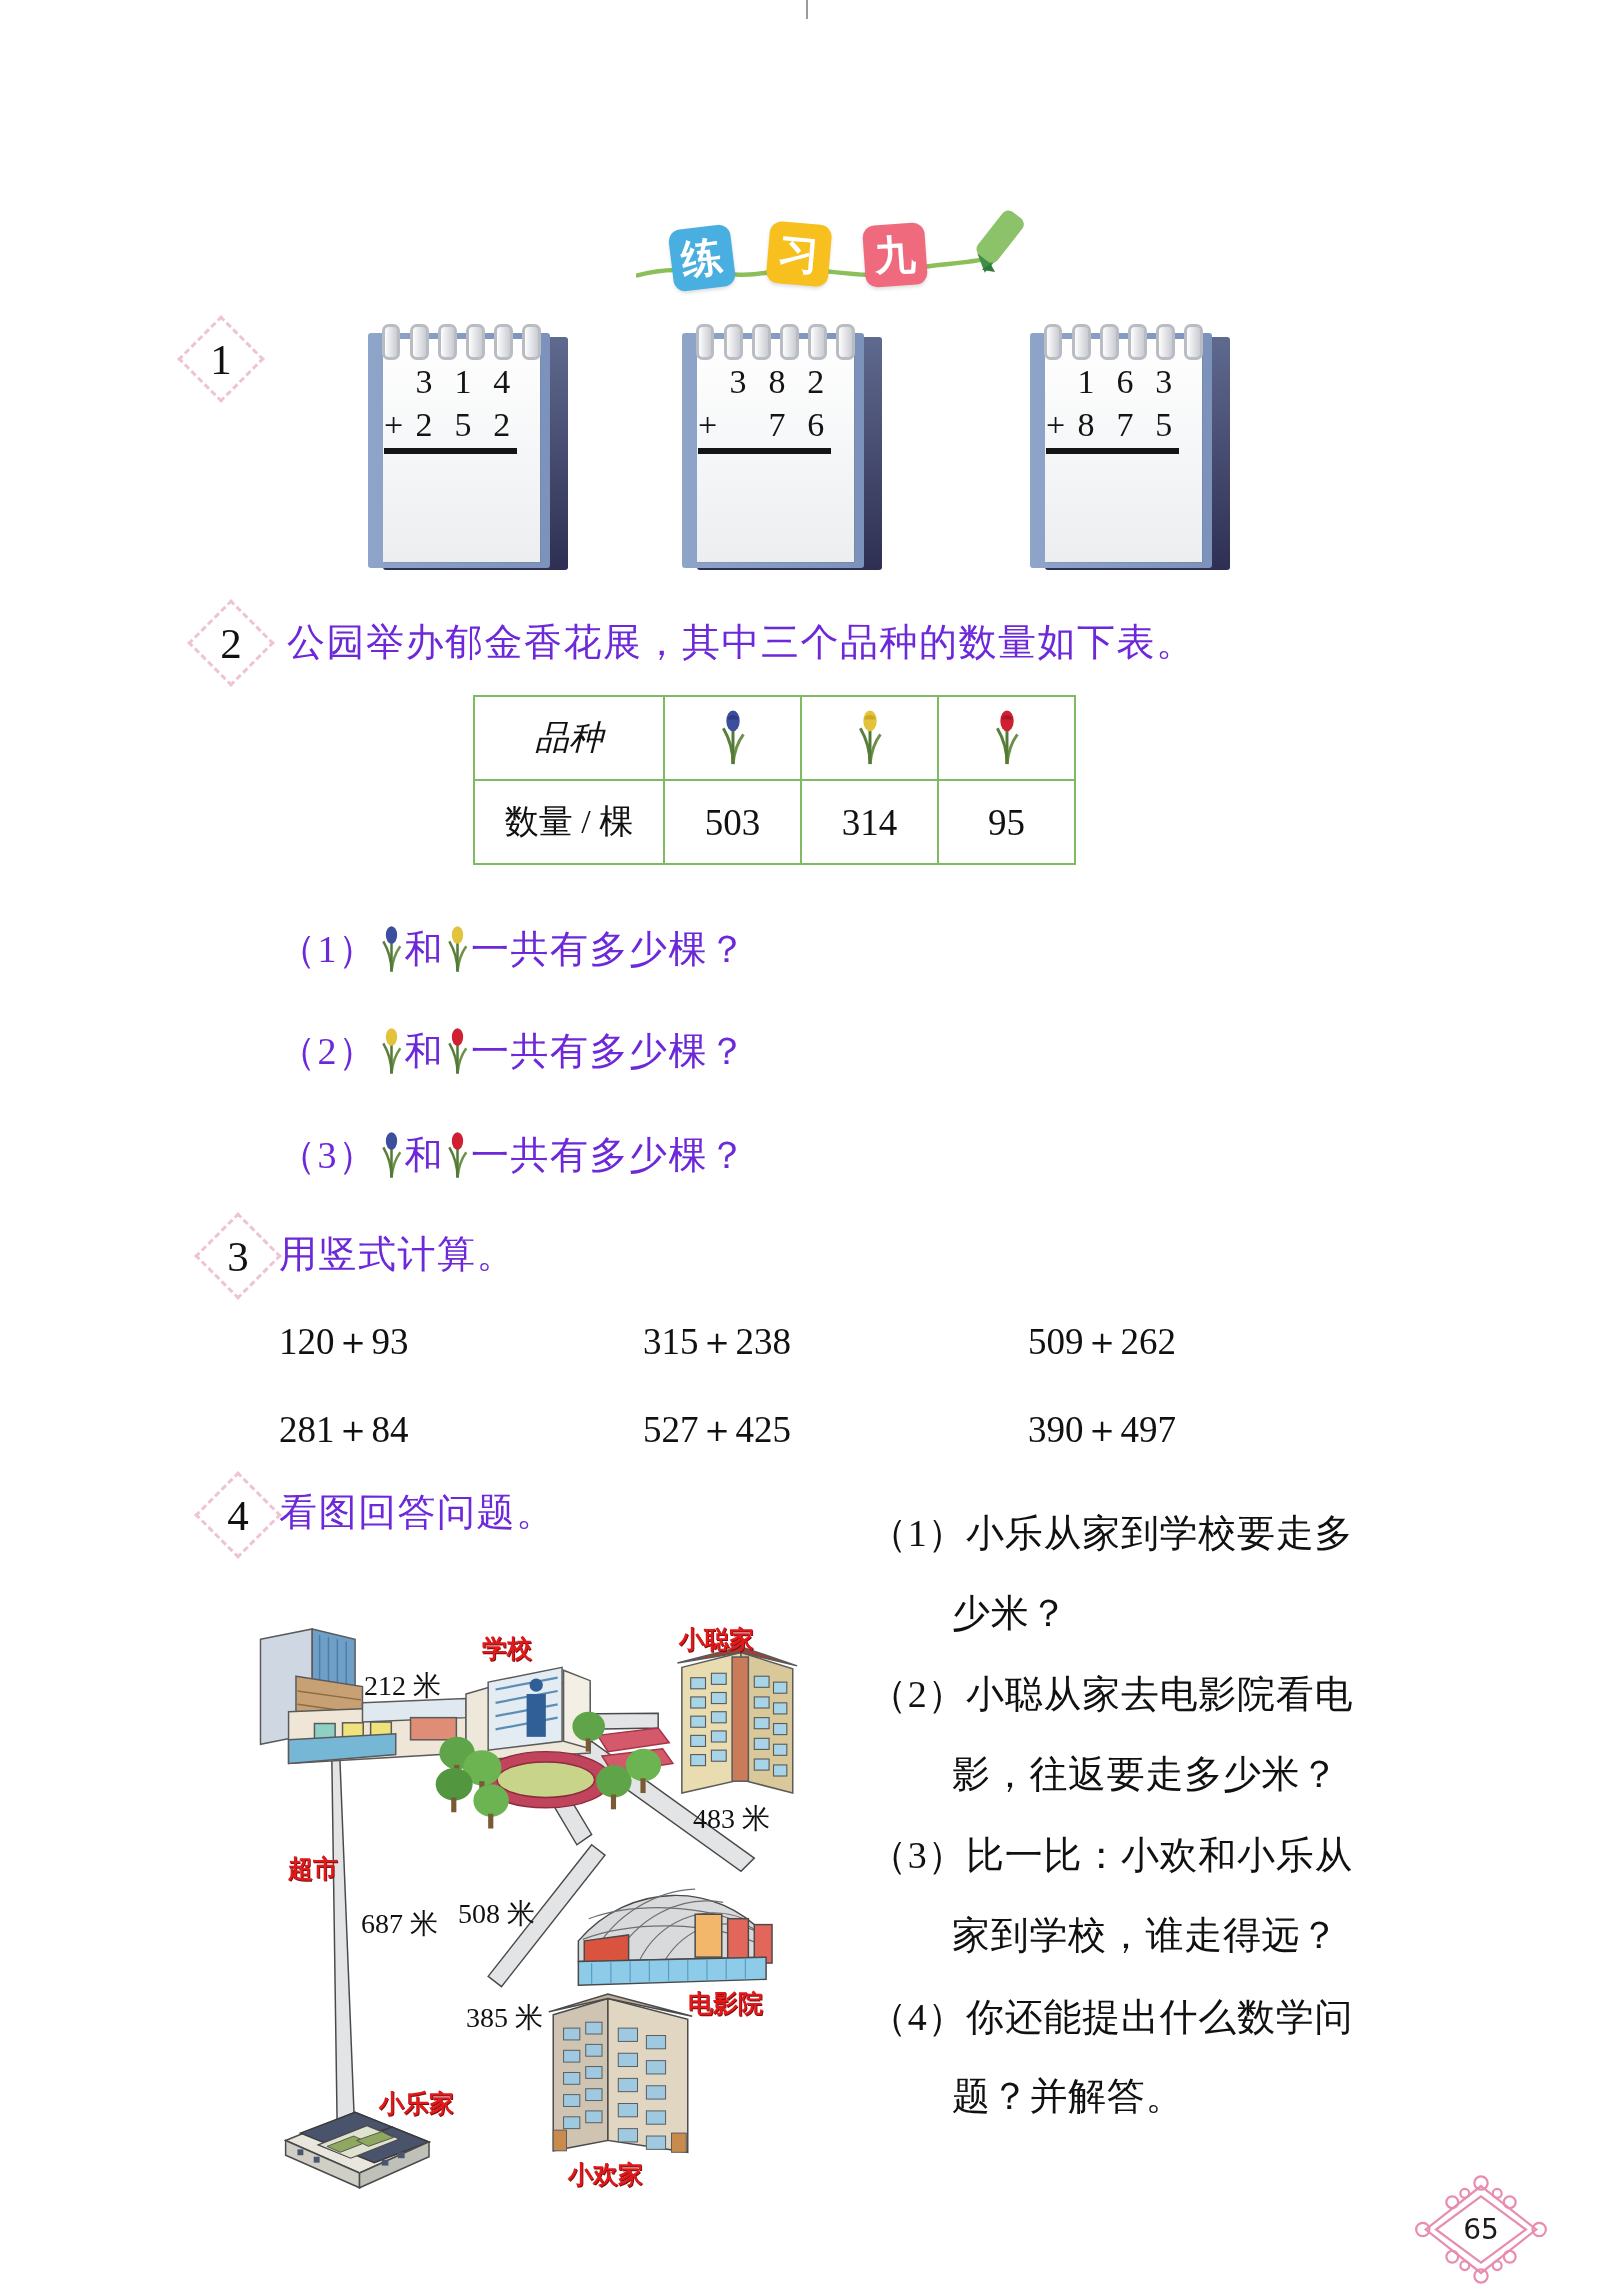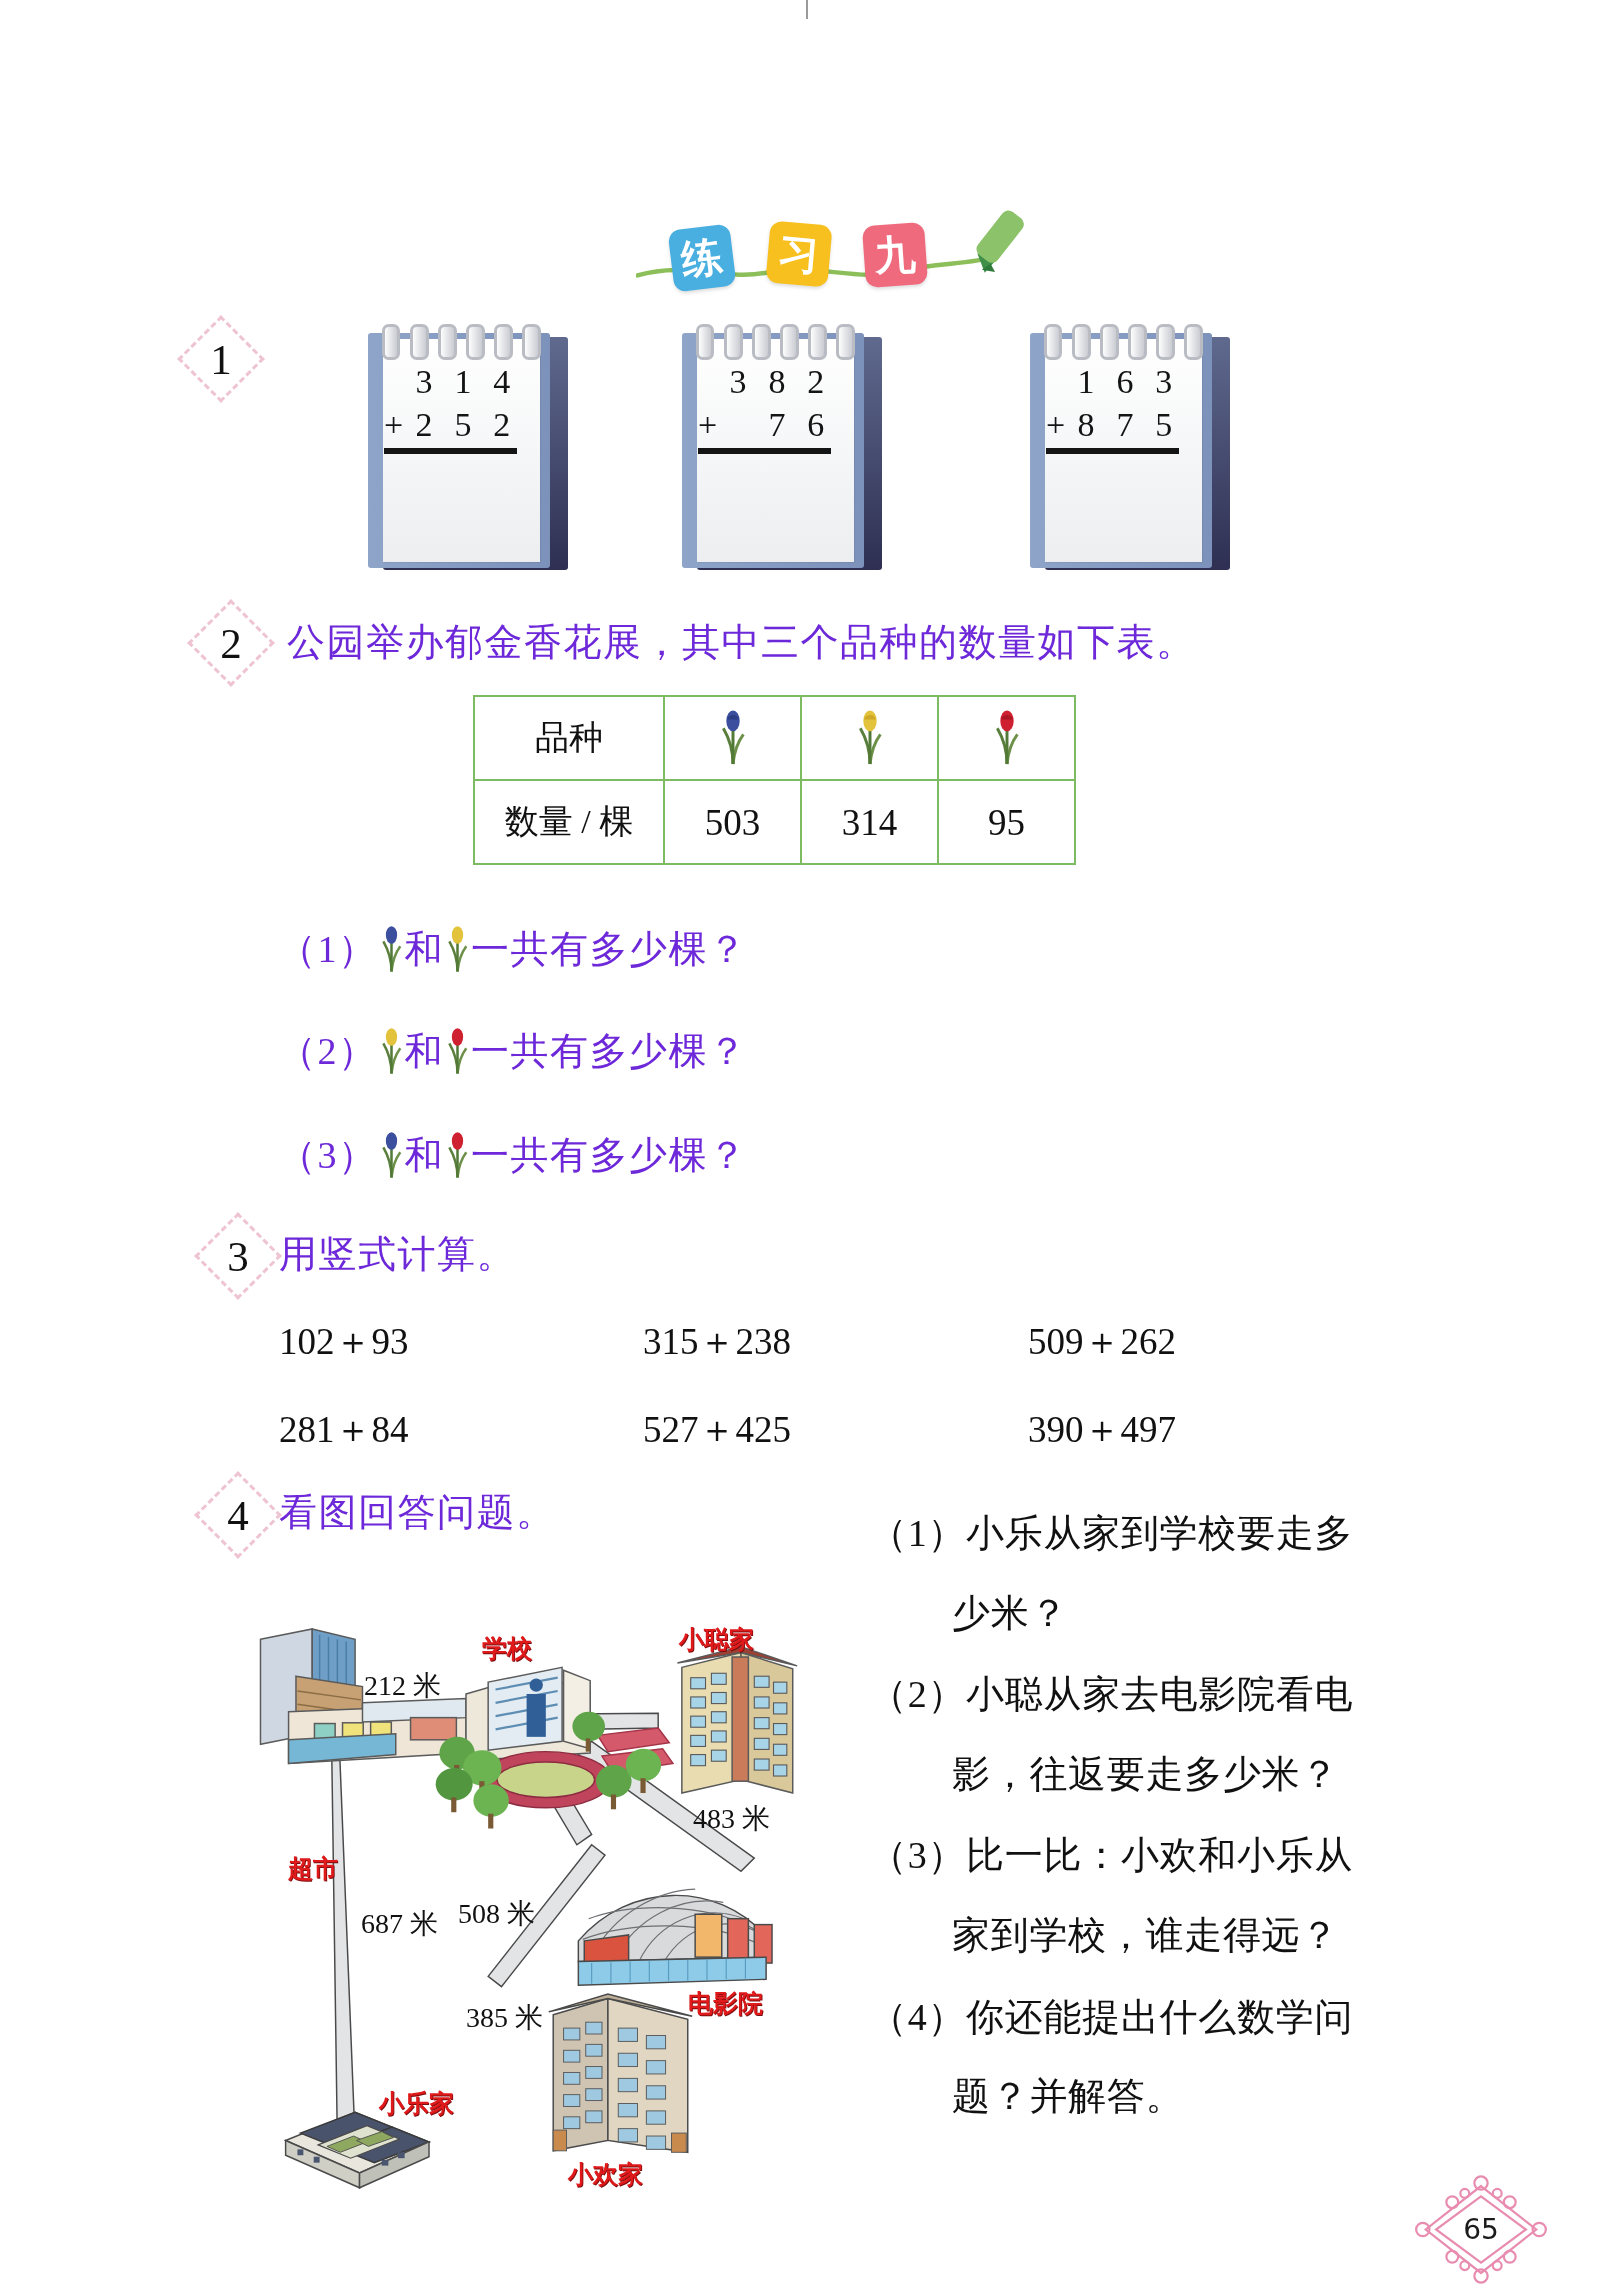--- a/index.html
+++ b/index.html
@@ -47,21 +47,21 @@
       border-radius:6.7px;background:linear-gradient(90deg,#fdfdfd,#c9ccd2);}
   .sum{position:absolute;left:22px;top:34px;width:133px;
        font-family:"Liberation Serif",serif;font-size:34px;color:#141414;}
   .sum .row{display:flex;justify-content:flex-end;height:43px;align-items:flex-end;letter-spacing:6.7px;}
   .sum .row .op{position:absolute;left:0;letter-spacing:0;}
   .sum .bar{height:5.2px;background:#141414;margin-top:4.4px;}
 
   
   .tulip-table{position:absolute;border-collapse:collapse;}
   .tulip-table td{border:2.2px solid #7dbb63;text-align:center;vertical-align:middle;}
-  .tulip-table .hdr{height:80px;}
+  .tulip-table .hdr{height:80px;font-style:italic;}
   .tulip-table .val{height:80px;font-size:37px;font-family:"Liberation Serif",serif;}
   .tulip-table .lbl{font-size:34px;font-family:"Liberation Serif",serif;width:186px;}
 
   
   .tulip{display:inline-block;vertical-align:middle;}
 
   
   .calc{position:absolute;font-family:"Liberation Serif",serif;font-size:37px;color:#111;white-space:nowrap;}
 
   
@@ -284,21 +284,21 @@
     </svg>
     <span class="cn">一共有多少棵？</span>
   </div>
 
   <div class="exnum" style="left:198px;top:1216px">
     <div class="dia"></div>
     <div class="n">3</div>
   </div>
   <div class="cn" style="position:absolute;left:279px;top:1229px">用竖式计算。</div>
 
-  <div class="calc" style="left:279px;top:1317px">102＋93</div>
+  <div class="calc" style="left:279px;top:1317px">120＋93</div>
   <div class="calc" style="left:643px;top:1317px">315＋238</div>
   <div class="calc" style="left:1028px;top:1317px">509＋262</div>
   <div class="calc" style="left:279px;top:1405px">281＋84</div>
   <div class="calc" style="left:643px;top:1405px">527＋425</div>
   <div class="calc" style="left:1028px;top:1405px">390＋497</div>
 
   <div class="exnum" style="left:198px;top:1475px">
     <div class="dia"></div>
     <div class="n">4</div>
   </div>

